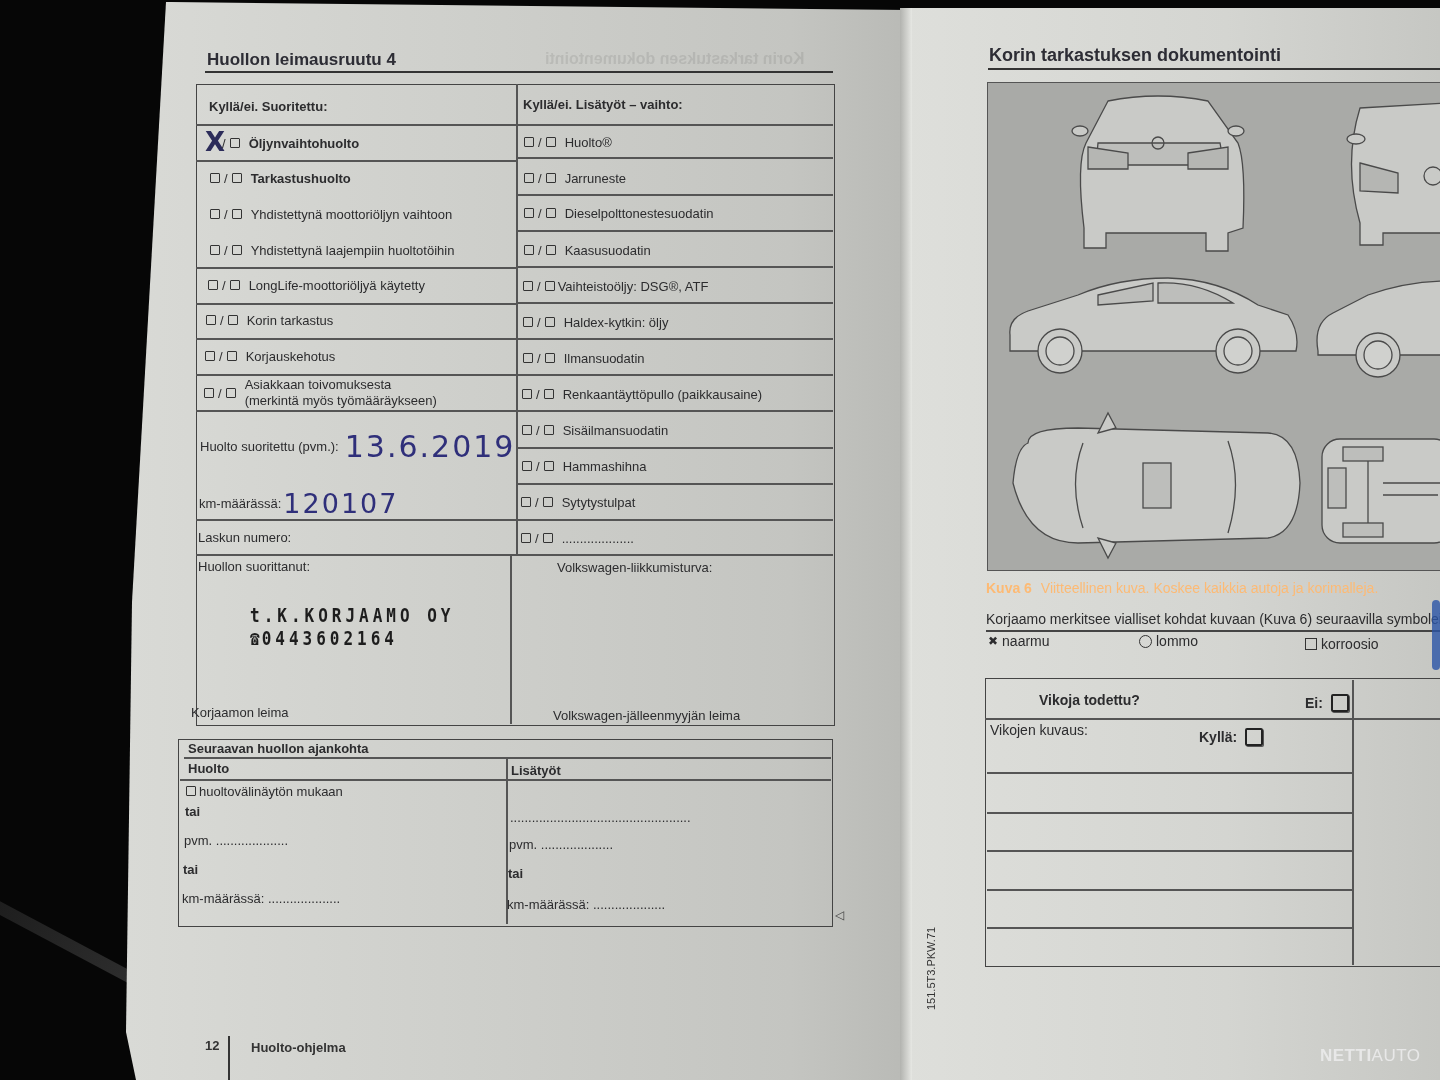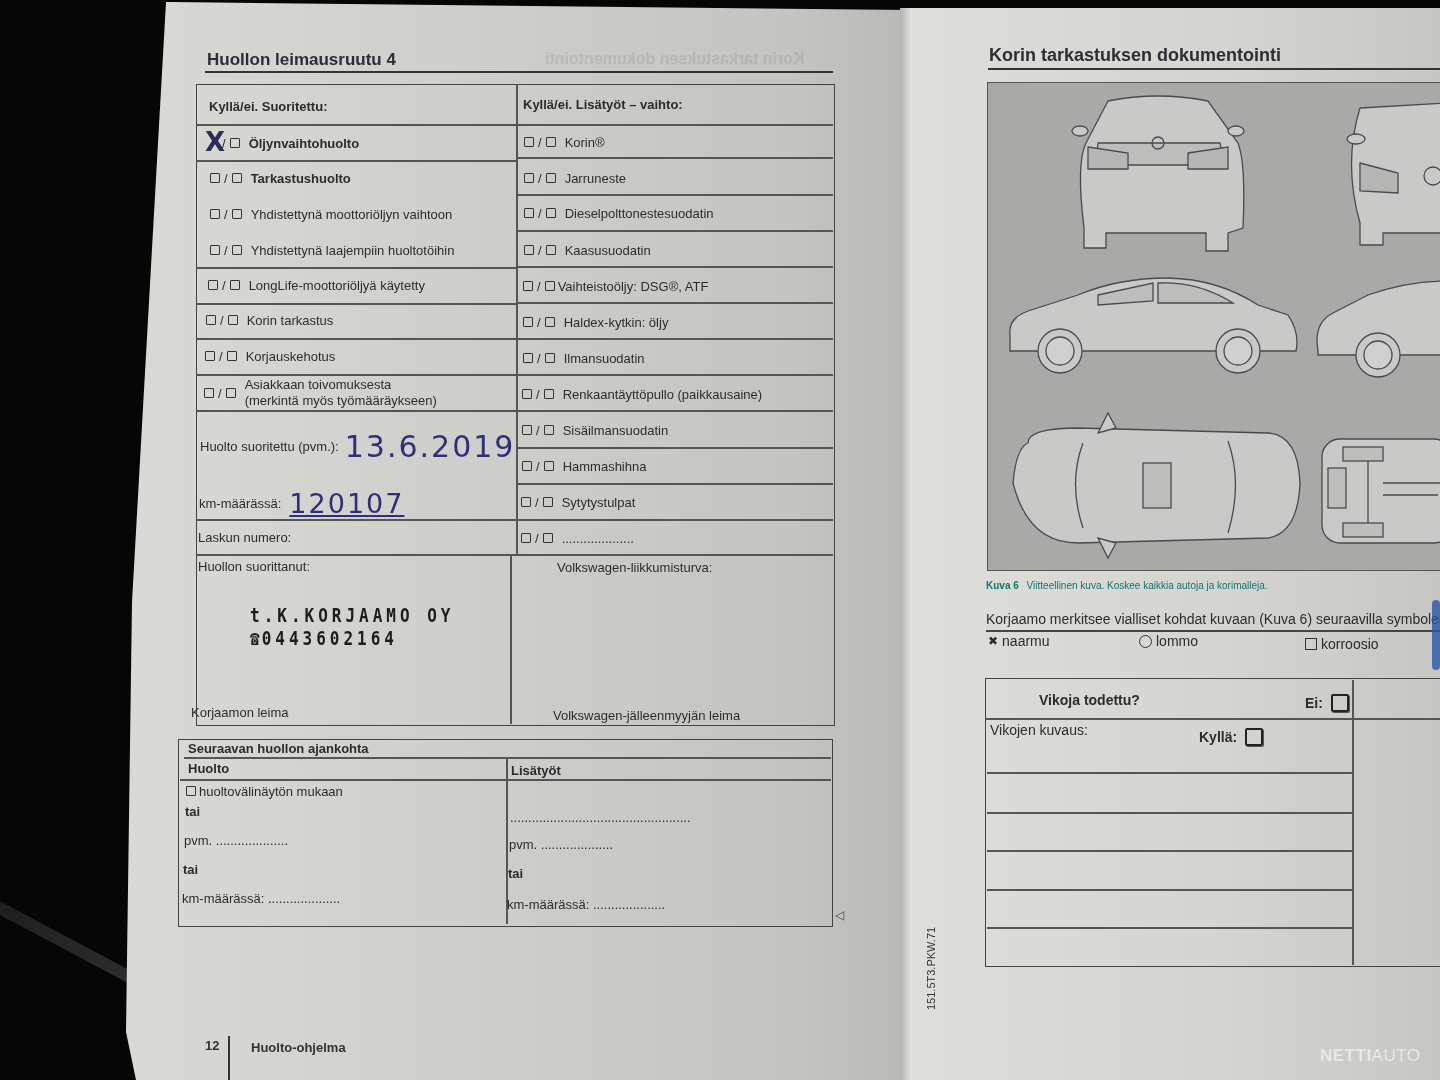--- a/index.html
+++ b/index.html
@@ -21,21 +21,21 @@
   .slash{margin:0 1px;}
   .bold{font-weight:bold;}
   .hand{font-family:"DejaVu Sans",sans-serif;color:#2f2f7a;font-weight:normal;letter-spacing:2px;}
   .stamp{font-family:"DejaVu Sans Mono",monospace;font-weight:bold;color:#1d1d1d;letter-spacing:4px;transform:scaleY(1.25);transform-origin:left;}
   .xmark{position:absolute;left:205px;top:127px;font-size:26px;color:#2c2c5a;font-family:"DejaVu Sans",sans-serif;font-weight:bold;}
   .pagefoot{position:absolute;font-size:13px;color:#333;font-weight:bold;}
   .vert{position:absolute;left:925px;top:1010px;transform:rotate(-90deg);transform-origin:left top;font-size:11px;color:#333;white-space:nowrap;}
   .tri{position:absolute;left:835px;top:908px;font-size:12px;color:#444;}
   .car-panel{position:absolute;left:987px;top:82px;width:460px;height:487px;background:#a9aaa7;border:1.5px solid #555;overflow:hidden;}
   .car-panel svg{position:absolute;left:0;top:0;}
-  .caption{position:absolute;left:986px;top:580px;font-size:10px;color:#0f766e;}
+  .caption{position:absolute;left:986px;top:580px;font-size:14px;color:#fdba74;}
   .legend-line{position:absolute;left:986px;top:611px;font-size:14px;color:#2c2c2e;white-space:nowrap;}
   .legend-rule{position:absolute;left:986px;top:630px;width:454px;height:1.5px;background:#444;}
   .legend-item{position:absolute;top:633px;font-size:14px;color:#2c2c2e;display:flex;align-items:center;}
   .circ{display:inline-block;width:11px;height:11px;border:1.3px solid #333;border-radius:50%;margin-right:4px;}
   .sq{display:inline-block;width:10px;height:10px;border:1.3px solid #333;margin-right:4px;}
   .bigcb{display:inline-block;width:14px;height:14px;border:2px solid #222;border-radius:2px;margin-left:8px;box-shadow:1px 1px 0 #555;}
   .logo{position:absolute;left:1320px;top:1046px;font-size:17px;color:#e8e8e8;letter-spacing:.5px;}
   .logo b{font-weight:900;}
   .logo span{font-weight:normal;}
   .blue-mark{position:absolute;left:1432px;top:600px;width:8px;height:70px;background:#2b55a8;border-radius:4px;opacity:.8;}
@@ -135,31 +135,31 @@
     <span>(merkintä myös työmääräykseen)</span>
   </span>
 </div>
 
 <div class="cell" style="left:200px;top:433px;height:26px;">
   <span>Huolto suoritettu (pvm.):</span>
   <span class="hand" style="font-size:30px;margin-left:6px;">13.6.2019</span>
 </div>
 <div class="cell" style="left:199px;top:490px;height:26px;">
   <span>km-määrässä:</span>
-  <span class="hand" style="font-size:27px;margin-left:8px;text-decoration:underline;">120107</span>
+  <span class="hand" style="font-size:27px;margin-left:2px;">120107</span>
 </div>
 <div class="cell" style="left:198px;top:525px;height:24px;">
   <span>Laskun numero:</span>
 </div>
 
 <div class="cell" style="left:521px;top:130px;height:24px;">
     <span class="cb"></span>
     <span class="slash">/</span>
     <span class="cb"></span>
-    <span style="margin-left:6px">Korin®</span>
+    <span style="margin-left:6px">Huolto®</span>
   </div>
 <div class="cell" style="left:521px;top:166px;height:24px;">
     <span class="cb"></span>
     <span class="slash">/</span>
     <span class="cb"></span>
     <span style="margin-left:6px">Jarruneste</span>
   </div>
 <div class="cell" style="left:521px;top:201px;height:24px;">
     <span class="cb"></span>
     <span class="slash">/</span>

